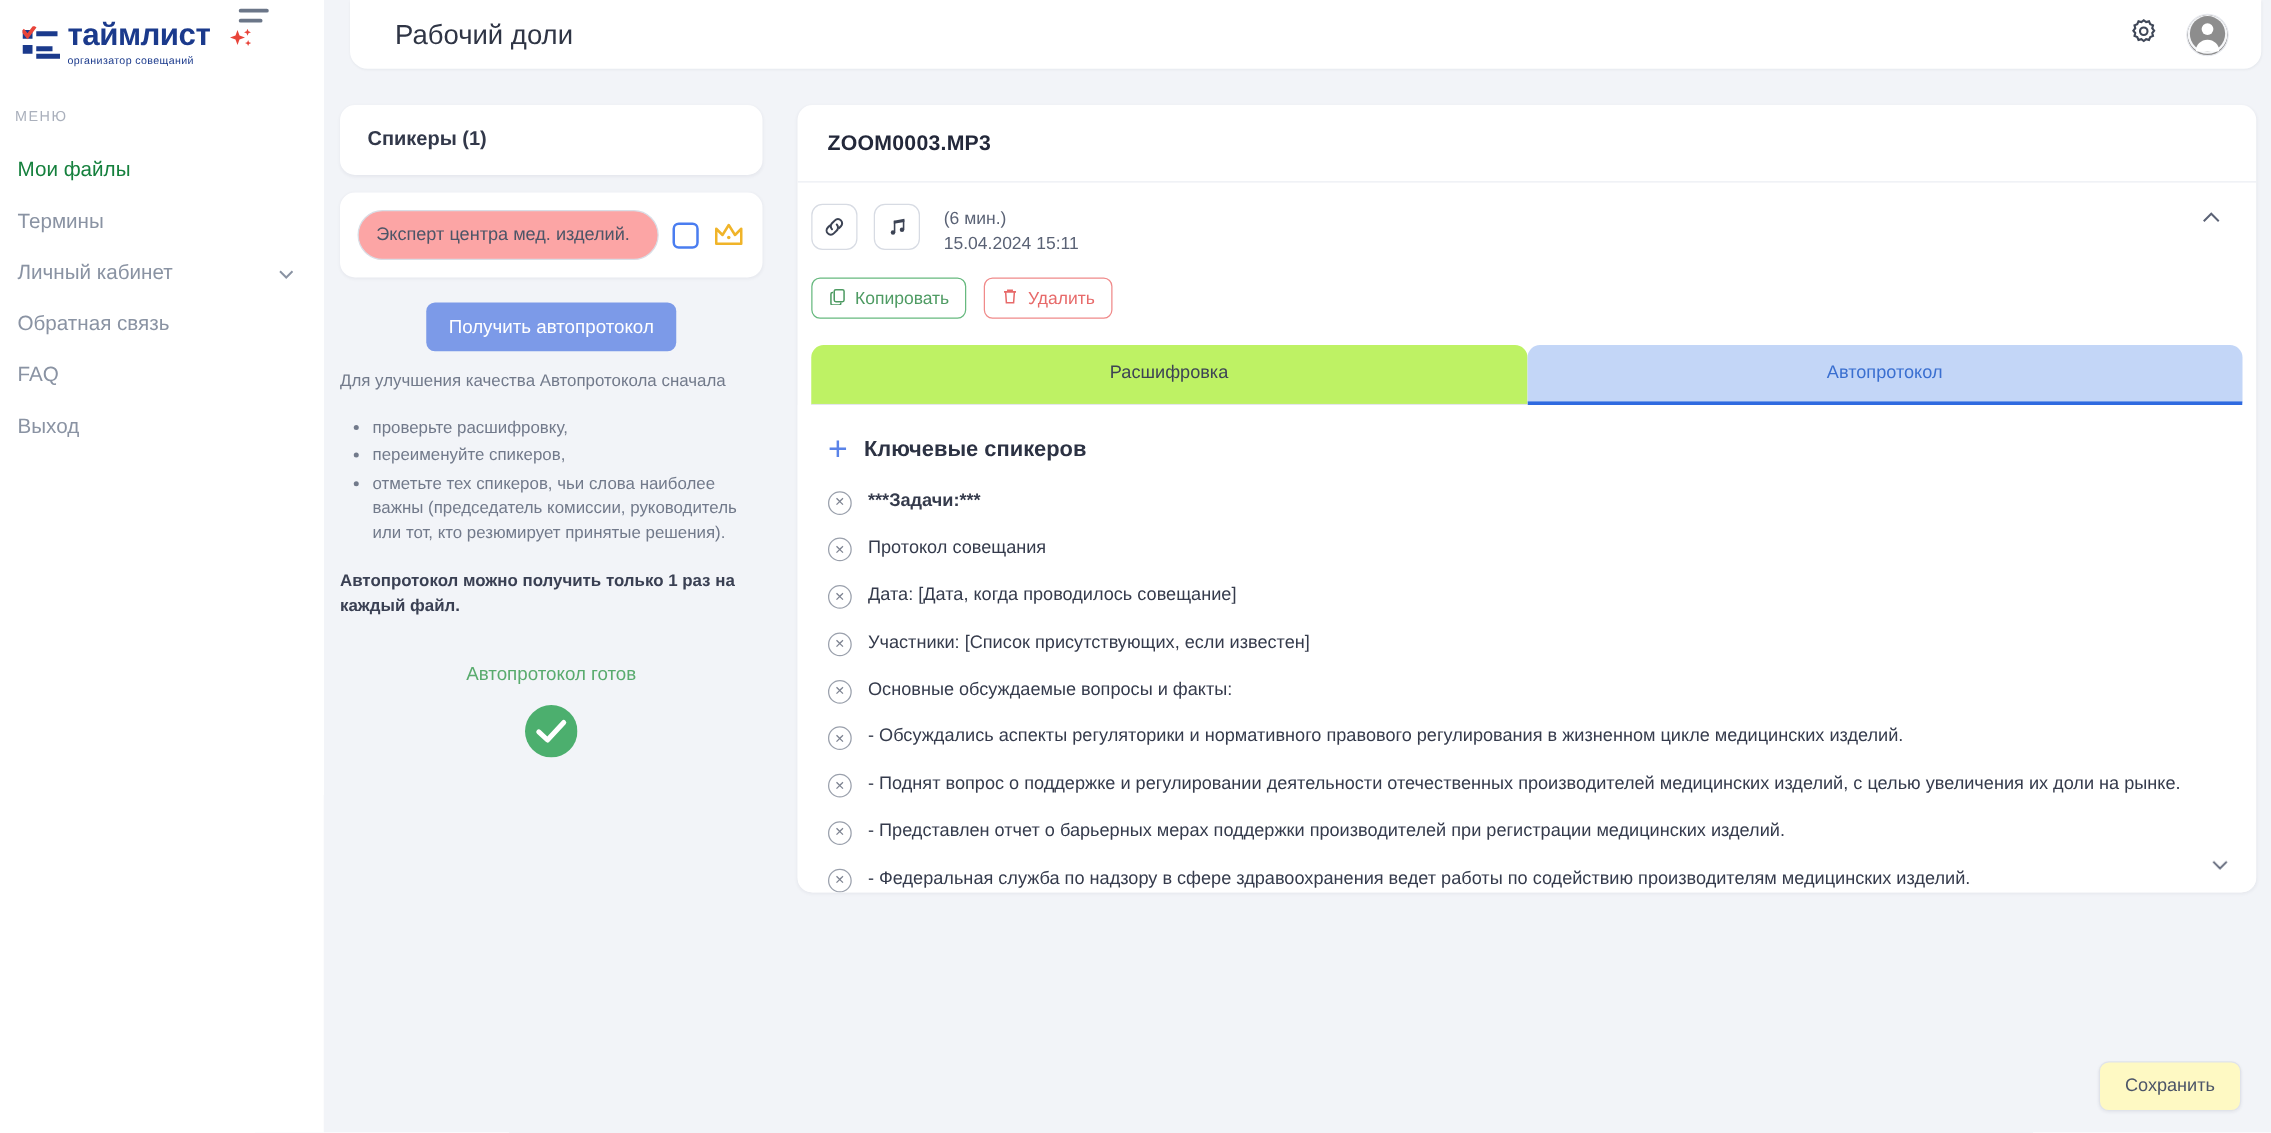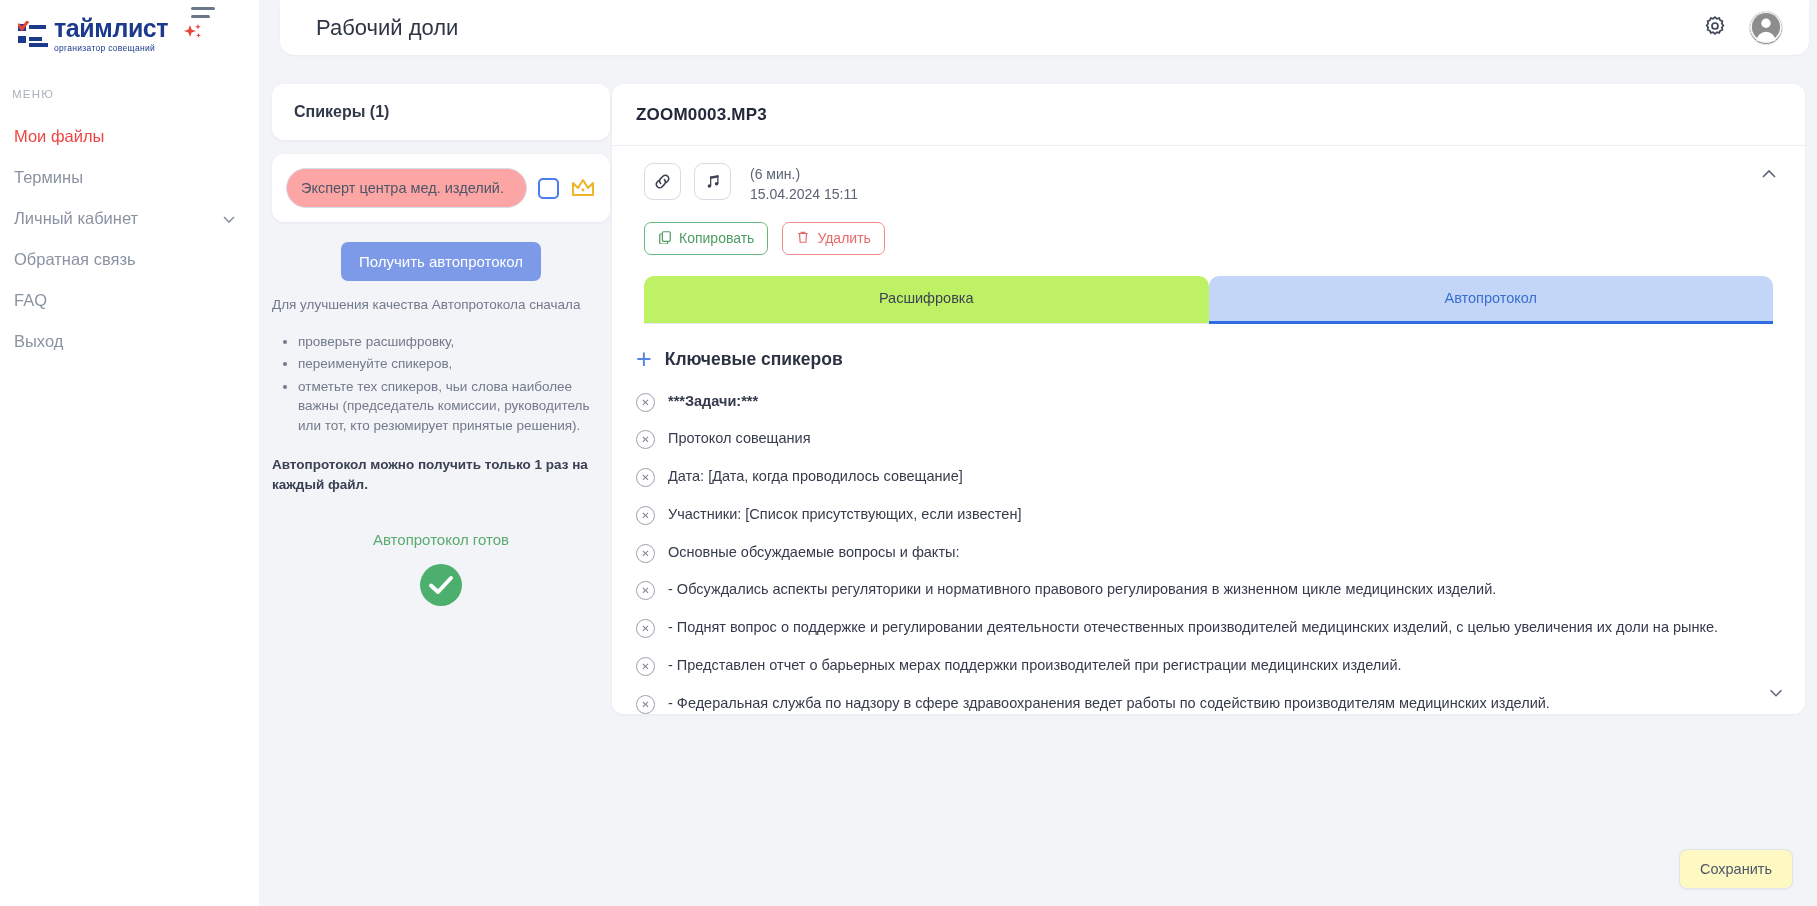--- a/index.html
+++ b/index.html
@@ -43,21 +43,21 @@
   .menu-label {
     font-size: 11.5px; color: #aab0bc; letter-spacing: 1.2px;
     padding: 0 0 0 12px; margin-top: 32px; text-transform: uppercase;
   }
   .menu { margin-top: 16px; }
   .menu-item {
     display: flex; align-items: center; justify-content: space-between;
     padding: 11px 22px 11px 14px;
     font-size: 16.5px; color: #8a93a3; cursor: pointer;
   }
-  .menu-item.active { color: #ef4444; align-items: center; }
+  .menu-item.active { color: #15803d; align-items: center; }
   .chev { color: #8a93a3; display: inline-flex; }
 
   
   .main {
     flex: 1; height: 906px; background: #f2f4f8;
     position: relative;
   }
   .topbar {
     position: absolute; left: 21px; top: 0; right: 8px; height: 55px;
     background: #ffffff; border-radius: 0 0 14px 14px;
@@ -68,21 +68,21 @@
   .topbar-right { margin-left: auto; display: flex; align-items: center; gap: 22px; }
   .avatar {
     width: 34px; height: 34px; border-radius: 50%;
     background: #8d8d8d; overflow: hidden;
     display: flex; align-items: flex-end; justify-content: center;
     border: 1px solid #e7e9ee;
   }
 
   .content {
     position: absolute; left: 0; top: 55px; right: 0; bottom: 0;
-    display: flex; gap: 2px; padding: 29px 12px 0 13px;
+    display: flex; gap: 28px; padding: 29px 12px 0 13px;
   }
 
   
   .col-left { width: 338px; min-width: 338px; }
   .card {
     background: #ffffff; border-radius: 12px;
     box-shadow: 0 1px 3px rgba(30,40,70,0.06);
   }
   .speakers-head { padding: 19px 22px; font-size: 16px; font-weight: bold; color: #32384a; }
   .speaker-card { margin-top: 14px; padding: 14px 14px; display: flex; align-items: center; gap: 11px; }
@@ -110,21 +110,21 @@
   .ready-text { margin-top: 36px; text-align: center; font-size: 15px; color: #59ab6e; }
   .ready-icon { margin-top: 16px; display: flex; justify-content: center; }
 
   
   .col-right { flex: 1; }
   .file-card { background: #fff; border-radius: 12px; box-shadow: 0 1px 3px rgba(30,40,70,0.06); overflow: hidden; }
   .file-title {
     padding: 21px 24px 20px; font-size: 17px; font-weight: bold;
     color: #23283a; letter-spacing: 0.2px; border-bottom: 1px solid #eceef3;
   }
-  .file-body { padding: 17px 32px 0; position: relative; }
+  .file-body { padding: 17px 11px 0; position: relative; }
   .file-meta-row { display: flex; align-items: flex-start; gap: 13px; }
   .icon-btn {
     width: 37px; height: 37px; border: 1px solid #d7dbe3; border-radius: 9px;
     background: #fff; display: flex; align-items: center; justify-content: center;
     cursor: pointer; flex: none;
   }
   .meta-text { margin-left: 6px; font-size: 14px; color: #5a6275; line-height: 1.45; padding-top: 1px; }
   .collapse-chev { position: absolute; right: 26px; top: 18px; cursor: pointer; }
 
   .action-row { display: flex; gap: 14px; margin-top: 17px; }

